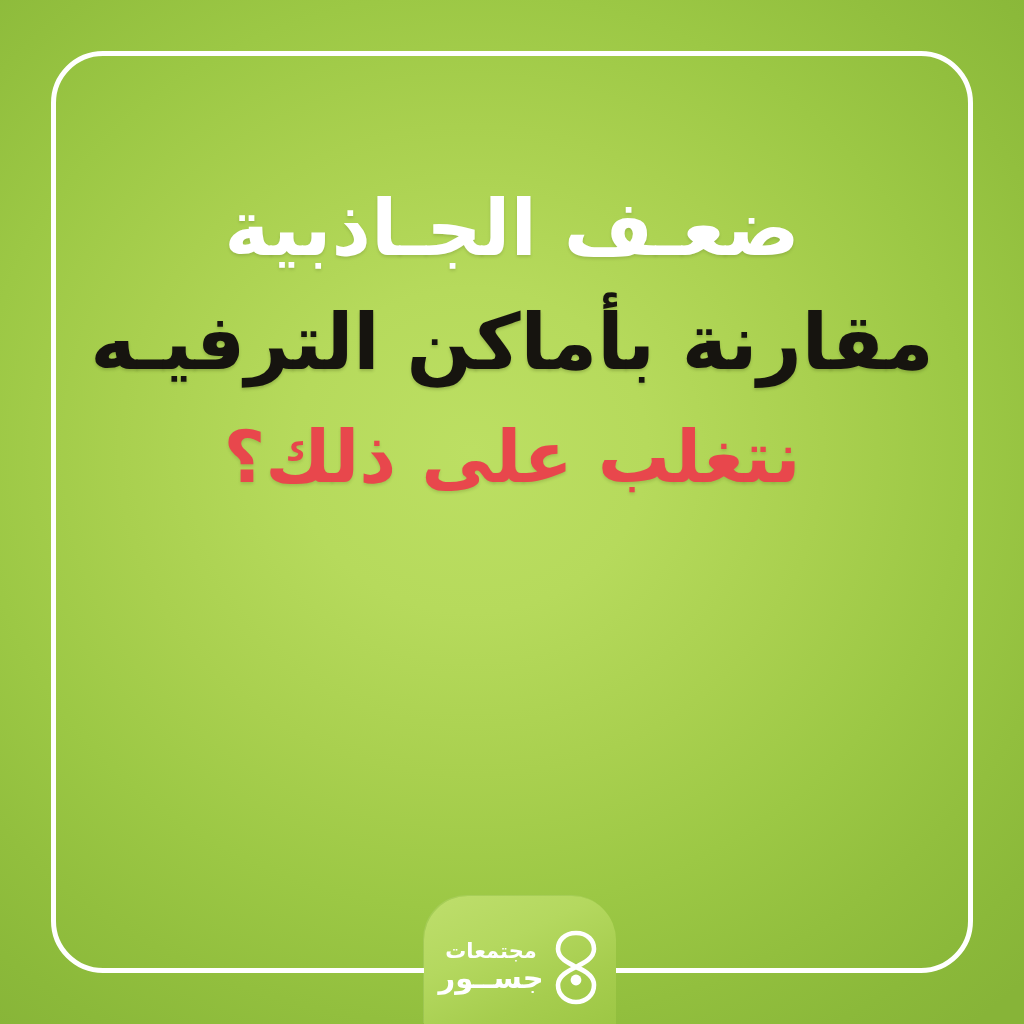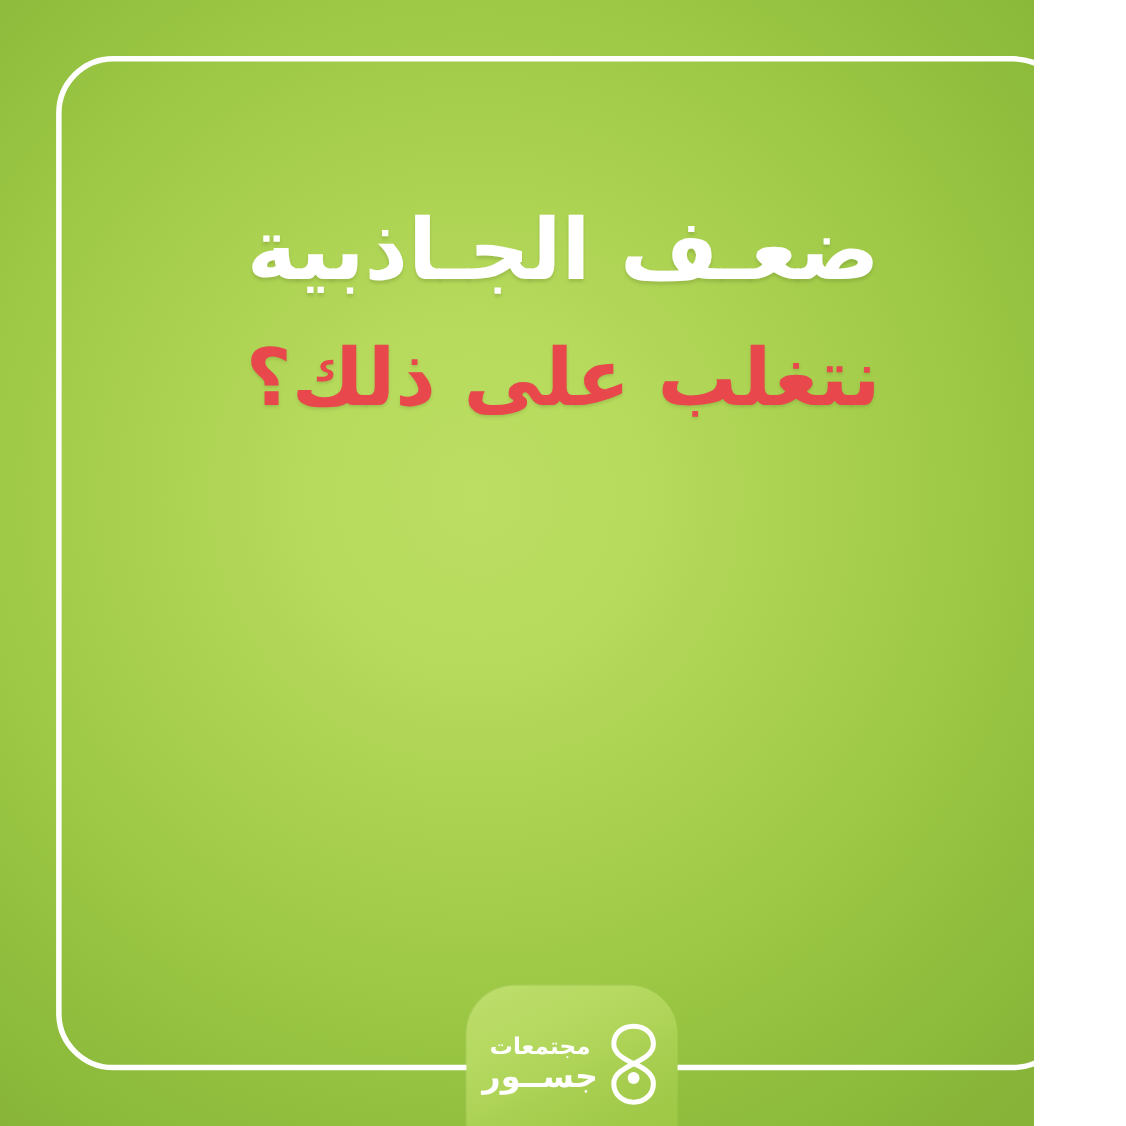--- a/index.html
+++ b/index.html
@@ -2,35 +2,34 @@
 <html><head>
 <meta charset="utf-8">
 <style>
   html, body {
     margin: 0;
     padding: 0;
     background: #ffffff;
   }
   #canvas {
     position: relative;
-    width: 916px;
+    width: 1024px;
     height: 1024px;
     overflow: hidden;
     font-family: "DejaVu Sans", "Liberation Sans", sans-serif;
     
     background:
       radial-gradient(ellipse 78% 72% at 46% 44%,
         #bcdf63 0%,
         #b6da5c 22%,
         #a9d04f 44%,
         #9cc845 62%,
         #92bf3e 78%,
         #8bb93a 90%,
         #87b438 100%);
-    padding-left: 24px;
   }
 
   
   #frame {
     position: absolute;
     left: 51px;
     top: 51px;
     width: 922px;
     height: 922px;
     border: 5px solid #ffffff;
@@ -112,20 +111,21 @@
 <div id="canvas">
 
   <div id="frame"></div>
 
   <div id="headline">
 
     <span class="line white">ضعـف الجـاذبية</span>
 
 
 
+    <span class="line dark">مقارنة بأماكن الترفيـه</span>
 
 
     <span class="line red last">نتغلب على ذلك؟</span>
 
   </div>
 
   <div id="logo-badge">
     <div id="logo-inner">
 
       <div id="logo-wordmark">

